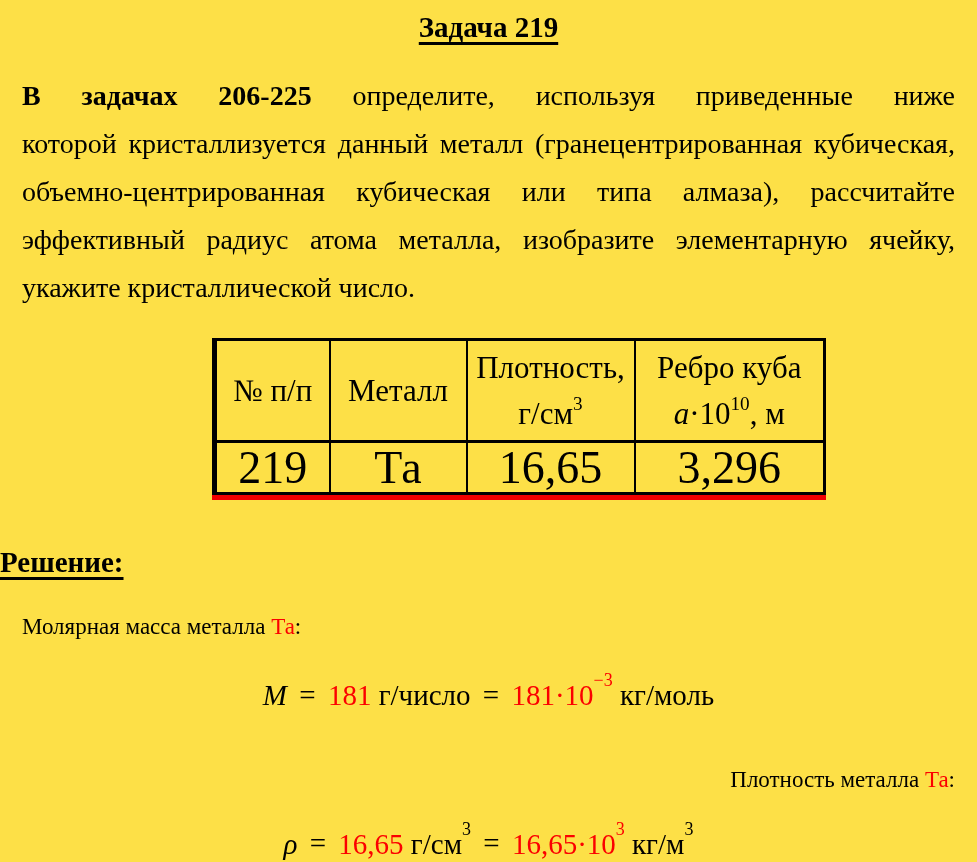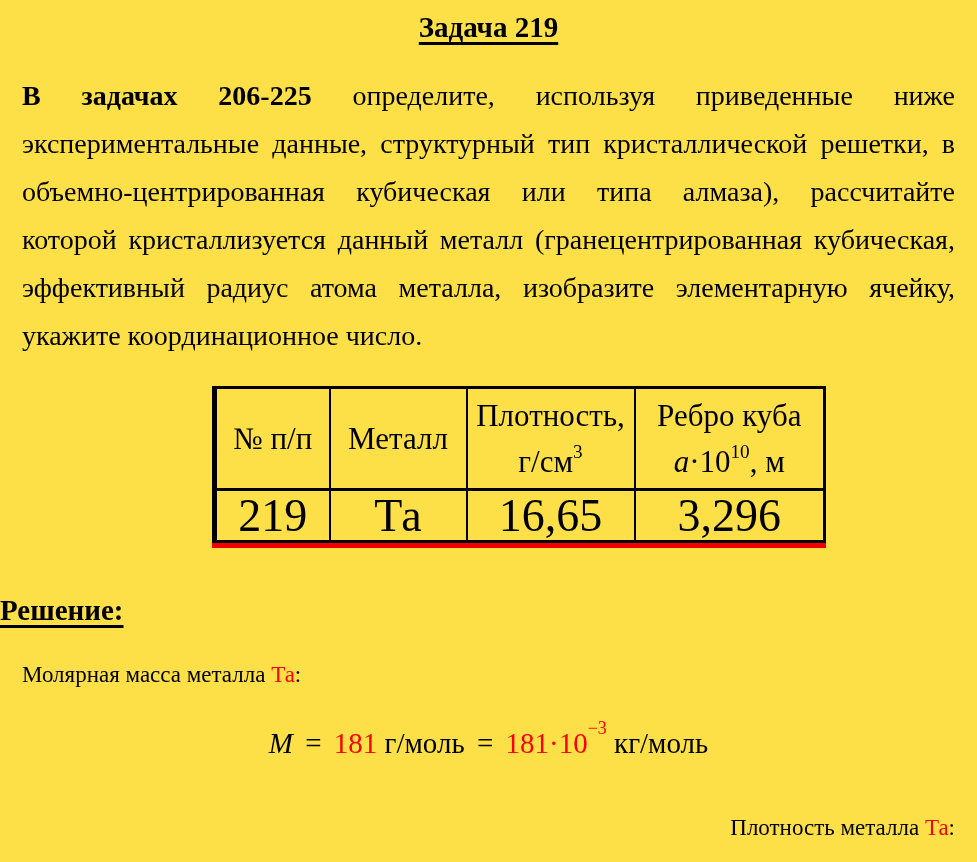--- a/index.html
+++ b/index.html
@@ -88,25 +88,24 @@
 <body>
 
 <div class="page">
 
   <div class="title">
     <span class="underlined">Задача 219</span>
   </div>
 
   <div class="para">
     <div class="jline"><b>В задачах 206-225</b> <span>определите, используя приведенные ниже</span></div>
-    <div class="jline">экспериментальные данные, структурный тип кристаллической решетки, в</div>
+    <div class="jline">которой кристаллизуется данный металл (гранецентрированная кубическая,</div>
     <div class="jline">объемно-центрированная кубическая или типа алмаза), рассчитайте</div>
-    <div class="jline">которой кристаллизуется данный металл (гранецентрированная кубическая,</div>
     <div class="jline">эффективный радиус атома металла, изобразите элементарную ячейку,</div>
-    <div class="lline">укажите координационное число.</div>
+    <div class="lline">укажите кристаллической число.</div>
   </div>
 
   <div class="table-block">
     <div class="table-inner">
       <table class="data-table">
         <colgroup>
           <col style="width:115px">
           <col style="width:137px">
           <col style="width:168px">
           <col style="width:190px">
@@ -142,21 +141,21 @@
 
   <div class="lead">
     <span>Молярная масса металла</span>
     <span class="red">Та</span><span>:</span>
   </div>
 
   <div class="formula">
     <span class="ital">M</span>
     <span class="eq">=</span>
     <span class="red">181</span>
-    <span>г/моль</span>
+    <span>г/число</span>
     <span class="eq">=</span>
     <span class="red">181·10</span><sup class="red">−3</sup>
     <span>кг/моль</span>
   </div>
 
   <div class="lead lead2">
     <span>Плотность металла</span>
     <span class="red">Та</span><span>:</span>
   </div>
 

